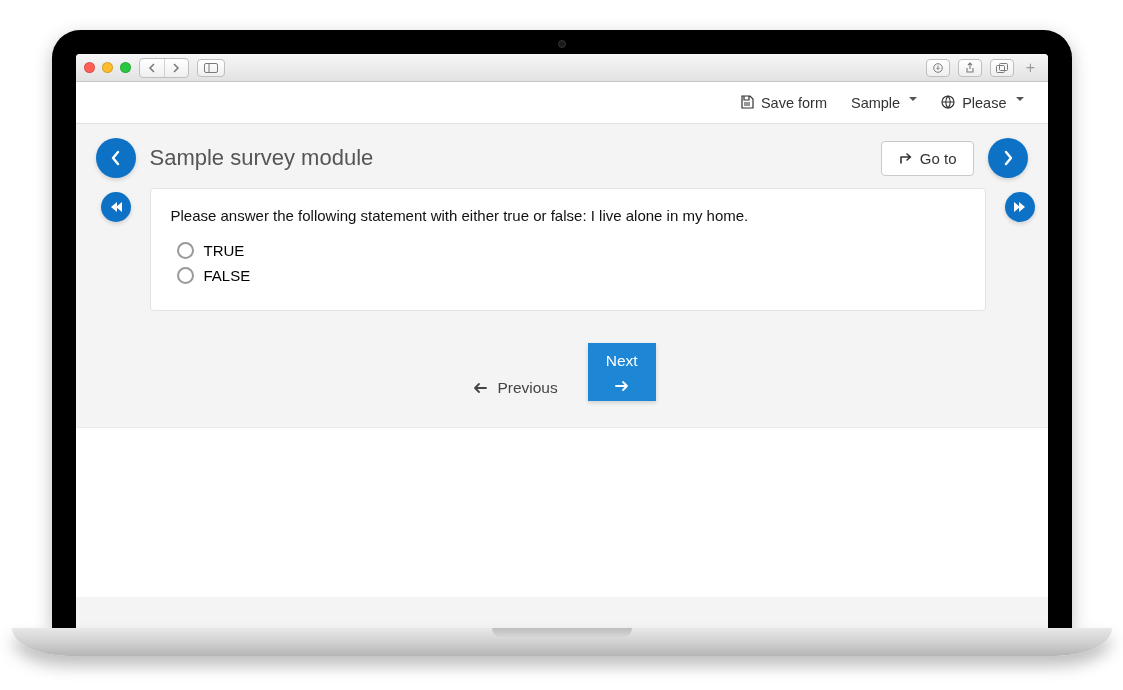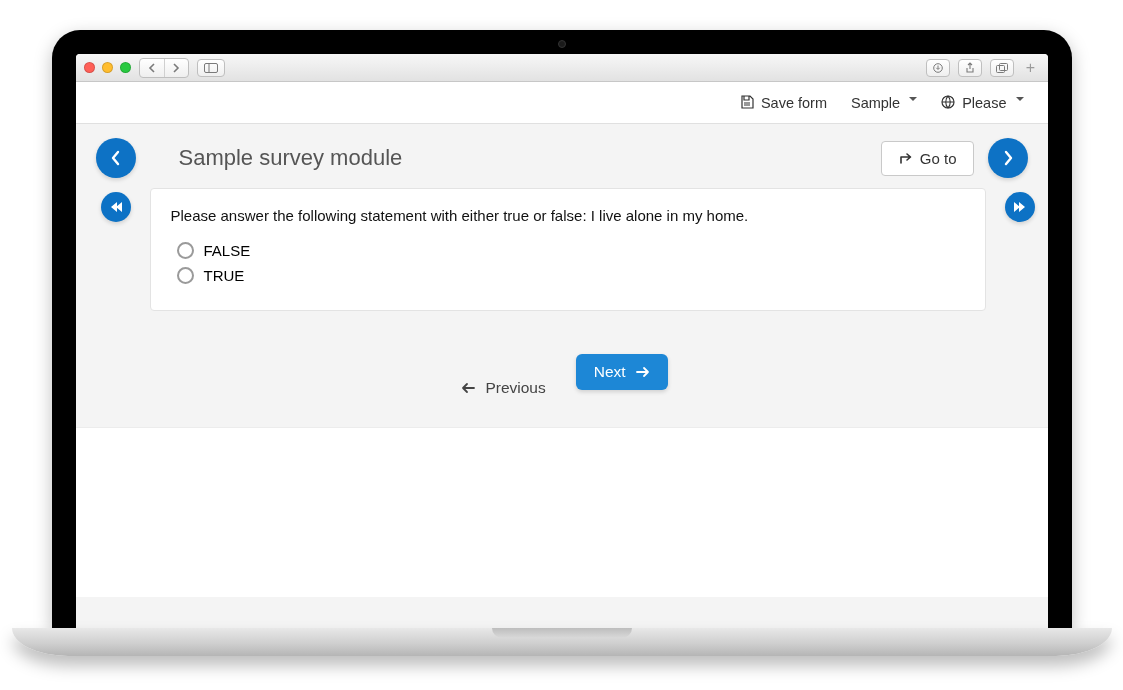--- a/index.html
+++ b/index.html
@@ -163,21 +163,20 @@
       cursor:pointer;
       flex-shrink:0;
       box-shadow:0 2px 4px rgba(0,0,0,.15);
     }
     .circle-btn.sm{width:30px;height:30px}
     .page-title{
       font-size:22px;
       font-weight:400;
       color:#555;
       flex:1;
-      margin-left:29px;
     }
     .goto-btn{
       display:flex; align-items:center; gap:8px;
       padding:8px 16px;
       background:#fff;
       border:1px solid #c9c9c9;
       border-radius:4px;
       font-size:15px;
       color:#333;
       cursor:pointer;
@@ -237,23 +236,24 @@
       padding:8px 6px;
       margin-top:32px;
     }
     .next-btn{
       display:flex; align-items:center; gap:10px;
       font-size:15.5px;
       background:#1d87d6;
       color:#fff;
       border:none;
       padding:9px 18px;
-      border-radius:6px;
+      border-radius:0;
       cursor:pointer;
       box-shadow:0 2px 4px rgba(0,0,0,.15);
+      flex-direction:column;
     }
     .blank-area{
       background:#fff;
       height:170px;
       border-top:1px solid #ececec;
     }
 
     svg{display:block}
   </style>
 </head>
@@ -362,25 +362,25 @@
               <svg width="14" height="12" viewBox="0 0 14 12">
                   <path d="M2 1 V11 M7 6 L13 1 V11 Z M2 6 L8 1 V11 Z" fill="#fff"></path>
                 </svg>
             </div>
           </div>
 
           <div class="question-card">
             <div class="qtext">Please answer the following statement with either true or false: I live alone in my home.</div>
             <div class="opt">
               <span class="radio"></span>
-              <span>FALSE</span>
+              <span>TRUE</span>
             </div>
             <div class="opt">
               <span class="radio"></span>
-              <span>TRUE</span>
+              <span>FALSE</span>
             </div>
           </div>
 
           <div class="side-col">
             <div class="circle-btn sm">
               <svg width="14" height="12" viewBox="0 0 14 12">
                   <path d="M12 1 V11 M7 6 L1 1 V11 Z M12 6 L6 1 V11 Z" fill="#fff"></path>
                 </svg>
             </div>
           </div>

